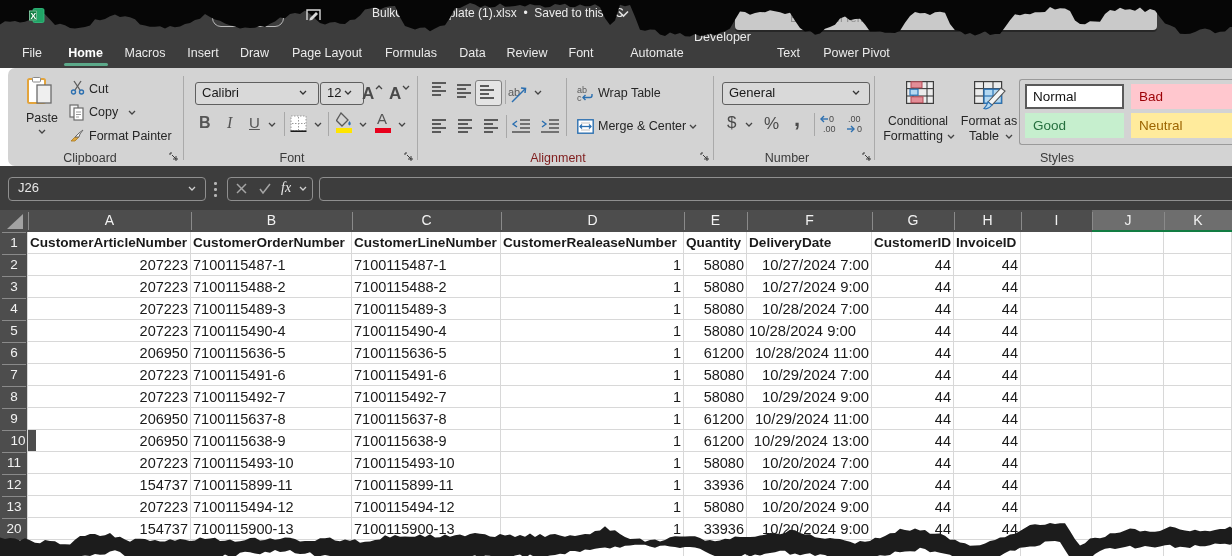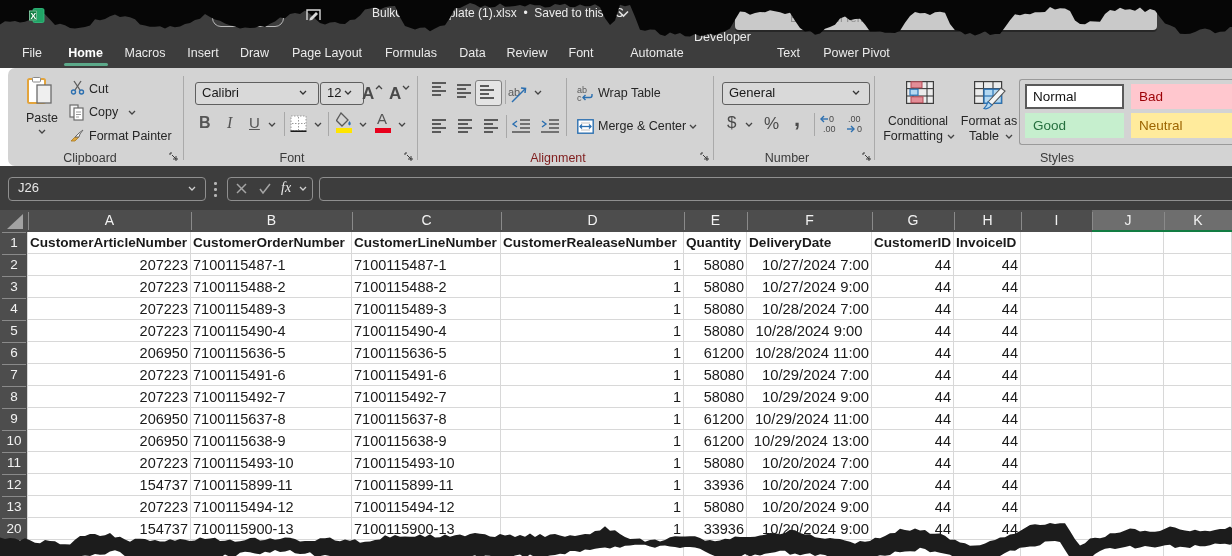--- a/index.html
+++ b/index.html
@@ -318,21 +318,21 @@
 <div style="position:absolute;left:0;top:320px;width:28px;height:22px;background:#4d4d4d;color:#f2f2f2;font-size:13.5px;text-align:center;line-height:22px">5</div>
 <div style="position:absolute;left:2px;top:320px;width:24px;height:1px;background:#8a8a8a"></div>
 <div style="position:absolute;left:0;top:342px;width:28px;height:22px;background:#4d4d4d;color:#f2f2f2;font-size:13.5px;text-align:center;line-height:22px">6</div>
 <div style="position:absolute;left:2px;top:342px;width:24px;height:1px;background:#8a8a8a"></div>
 <div style="position:absolute;left:0;top:364px;width:28px;height:22px;background:#4d4d4d;color:#f2f2f2;font-size:13.5px;text-align:center;line-height:22px">7</div>
 <div style="position:absolute;left:2px;top:364px;width:24px;height:1px;background:#8a8a8a"></div>
 <div style="position:absolute;left:0;top:386px;width:28px;height:22px;background:#4d4d4d;color:#f2f2f2;font-size:13.5px;text-align:center;line-height:22px">8</div>
 <div style="position:absolute;left:2px;top:386px;width:24px;height:1px;background:#8a8a8a"></div>
 <div style="position:absolute;left:0;top:408px;width:28px;height:22px;background:#4d4d4d;color:#f2f2f2;font-size:13.5px;text-align:center;line-height:22px">9</div>
 <div style="position:absolute;left:2px;top:408px;width:24px;height:1px;background:#8a8a8a"></div>
-<div style="position:absolute;left:0;top:430px;width:28px;height:22px;background:#4d4d4d;color:#f2f2f2;font-size:13.5px;text-align:center;line-height:22px">10</div>
+<div style="position:absolute;left:0;top:430px;width:36px;height:22px;background:#4d4d4d;color:#f2f2f2;font-size:13.5px;text-align:center;line-height:22px">10</div>
 <div style="position:absolute;left:2px;top:430px;width:24px;height:1px;background:#8a8a8a"></div>
 <div style="position:absolute;left:0;top:452px;width:28px;height:22px;background:#4d4d4d;color:#f2f2f2;font-size:13.5px;text-align:center;line-height:22px">11</div>
 <div style="position:absolute;left:2px;top:452px;width:24px;height:1px;background:#8a8a8a"></div>
 <div style="position:absolute;left:0;top:474px;width:28px;height:22px;background:#4d4d4d;color:#f2f2f2;font-size:13.5px;text-align:center;line-height:22px">12</div>
 <div style="position:absolute;left:2px;top:474px;width:24px;height:1px;background:#8a8a8a"></div>
 <div style="position:absolute;left:0;top:496px;width:28px;height:22px;background:#4d4d4d;color:#f2f2f2;font-size:13.5px;text-align:center;line-height:22px">13</div>
 <div style="position:absolute;left:2px;top:496px;width:24px;height:1px;background:#8a8a8a"></div>
 <div style="position:absolute;left:0;top:518px;width:28px;height:22px;background:#4d4d4d;color:#f2f2f2;font-size:13.5px;text-align:center;line-height:22px">20</div>
 <div style="position:absolute;left:2px;top:518px;width:24px;height:1px;background:#8a8a8a"></div>
 <div style="position:absolute;left:27px;top:232px;width:1px;height:324px;background:#d8d8d8"></div>
@@ -391,21 +391,21 @@
 <div style="position:absolute;left:503px;top:298px;width:178px;height:22px;font-size:14.5px;color:#1a1a1a;text-align:right;line-height:22px;white-space:nowrap">1</div>
 <div style="position:absolute;left:686px;top:298px;width:58px;height:22px;font-size:14.5px;color:#1a1a1a;text-align:right;line-height:22px;white-space:nowrap">58080</div>
 <div style="position:absolute;left:749px;top:298px;width:120px;height:22px;font-size:14.8px;color:#1a1a1a;text-align:right;line-height:22px;white-space:nowrap">10/28/2024 7:00</div>
 <div style="position:absolute;left:874px;top:298px;width:77px;height:22px;font-size:14.5px;color:#1a1a1a;text-align:right;line-height:22px;white-space:nowrap">44</div>
 <div style="position:absolute;left:956px;top:298px;width:62px;height:22px;font-size:14.5px;color:#1a1a1a;text-align:right;line-height:22px;white-space:nowrap">44</div>
 <div style="position:absolute;left:30px;top:320px;width:158px;height:22px;font-size:14.5px;color:#1a1a1a;text-align:right;line-height:22px;white-space:nowrap">207223</div>
 <div style="position:absolute;left:193px;top:320px;width:156px;height:22px;font-size:14.5px;color:#1a1a1a;text-align:left;line-height:22px;white-space:nowrap">7100115490-4</div>
 <div style="position:absolute;left:354px;top:320px;width:144px;height:22px;font-size:14.5px;color:#1a1a1a;text-align:left;line-height:22px;white-space:nowrap">7100115490-4</div>
 <div style="position:absolute;left:503px;top:320px;width:178px;height:22px;font-size:14.5px;color:#1a1a1a;text-align:right;line-height:22px;white-space:nowrap">1</div>
 <div style="position:absolute;left:686px;top:320px;width:58px;height:22px;font-size:14.5px;color:#1a1a1a;text-align:right;line-height:22px;white-space:nowrap">58080</div>
-<div style="position:absolute;left:749px;top:320px;width:120px;height:22px;font-size:14.8px;color:#1a1a1a;text-align:center;line-height:22px;white-space:nowrap">10/28/2024 9:00</div>
+<div style="position:absolute;left:749px;top:320px;width:120px;height:22px;font-size:14.8px;color:#1a1a1a;text-align:left;line-height:22px;white-space:nowrap">10/28/2024 9:00</div>
 <div style="position:absolute;left:874px;top:320px;width:77px;height:22px;font-size:14.5px;color:#1a1a1a;text-align:right;line-height:22px;white-space:nowrap">44</div>
 <div style="position:absolute;left:956px;top:320px;width:62px;height:22px;font-size:14.5px;color:#1a1a1a;text-align:right;line-height:22px;white-space:nowrap">44</div>
 <div style="position:absolute;left:30px;top:342px;width:158px;height:22px;font-size:14.5px;color:#1a1a1a;text-align:right;line-height:22px;white-space:nowrap">206950</div>
 <div style="position:absolute;left:193px;top:342px;width:156px;height:22px;font-size:14.5px;color:#1a1a1a;text-align:left;line-height:22px;white-space:nowrap">7100115636-5</div>
 <div style="position:absolute;left:354px;top:342px;width:144px;height:22px;font-size:14.5px;color:#1a1a1a;text-align:left;line-height:22px;white-space:nowrap">7100115636-5</div>
 <div style="position:absolute;left:503px;top:342px;width:178px;height:22px;font-size:14.5px;color:#1a1a1a;text-align:right;line-height:22px;white-space:nowrap">1</div>
 <div style="position:absolute;left:686px;top:342px;width:58px;height:22px;font-size:14.5px;color:#1a1a1a;text-align:right;line-height:22px;white-space:nowrap">61200</div>
 <div style="position:absolute;left:749px;top:342px;width:120px;height:22px;font-size:14.8px;color:#1a1a1a;text-align:right;line-height:22px;white-space:nowrap">10/28/2024 11:00</div>
 <div style="position:absolute;left:874px;top:342px;width:77px;height:22px;font-size:14.5px;color:#1a1a1a;text-align:right;line-height:22px;white-space:nowrap">44</div>
 <div style="position:absolute;left:956px;top:342px;width:62px;height:22px;font-size:14.5px;color:#1a1a1a;text-align:right;line-height:22px;white-space:nowrap">44</div>

